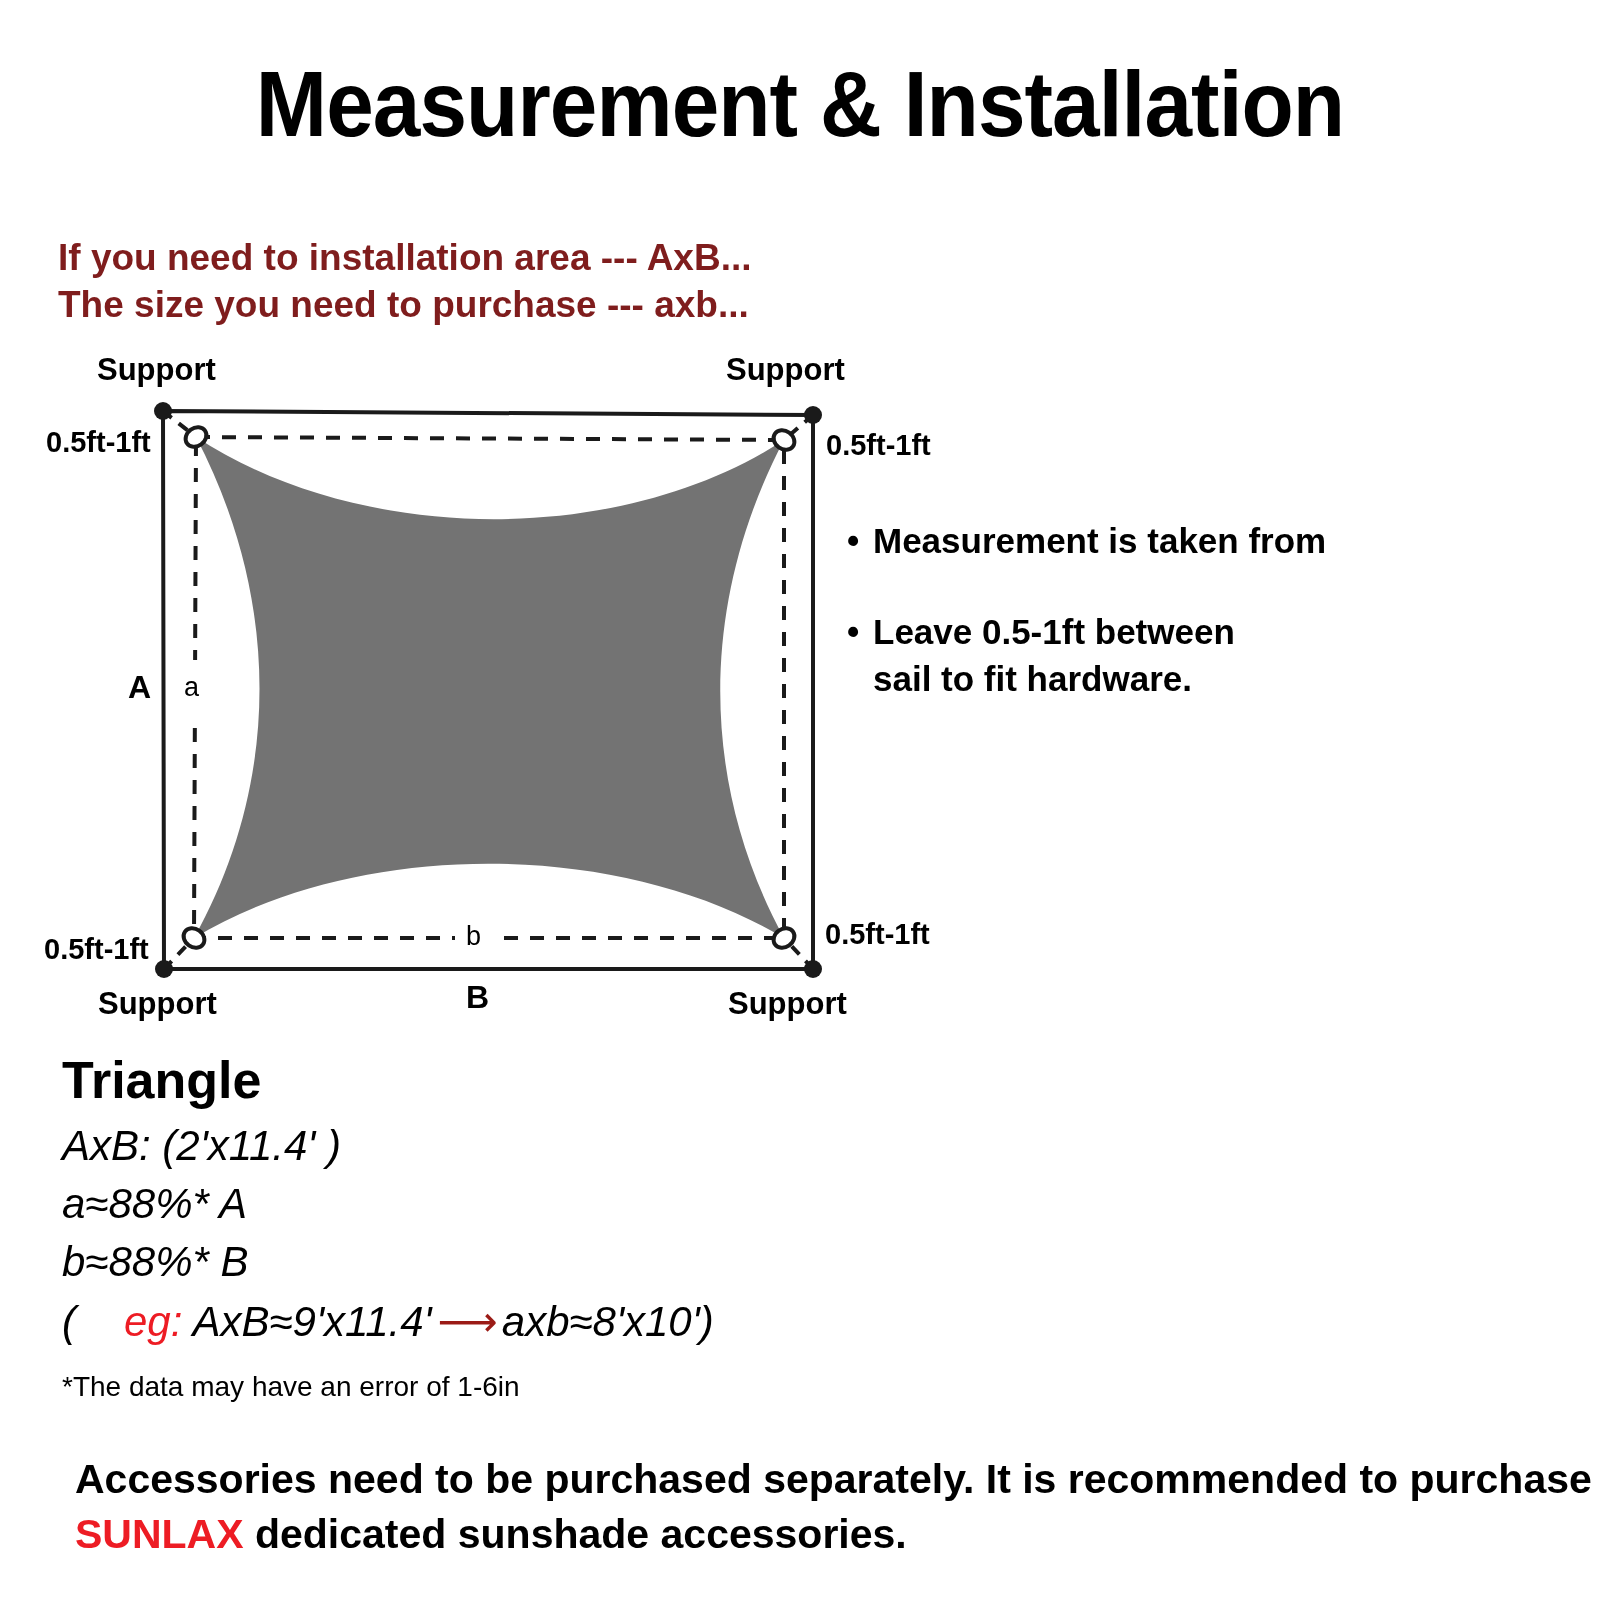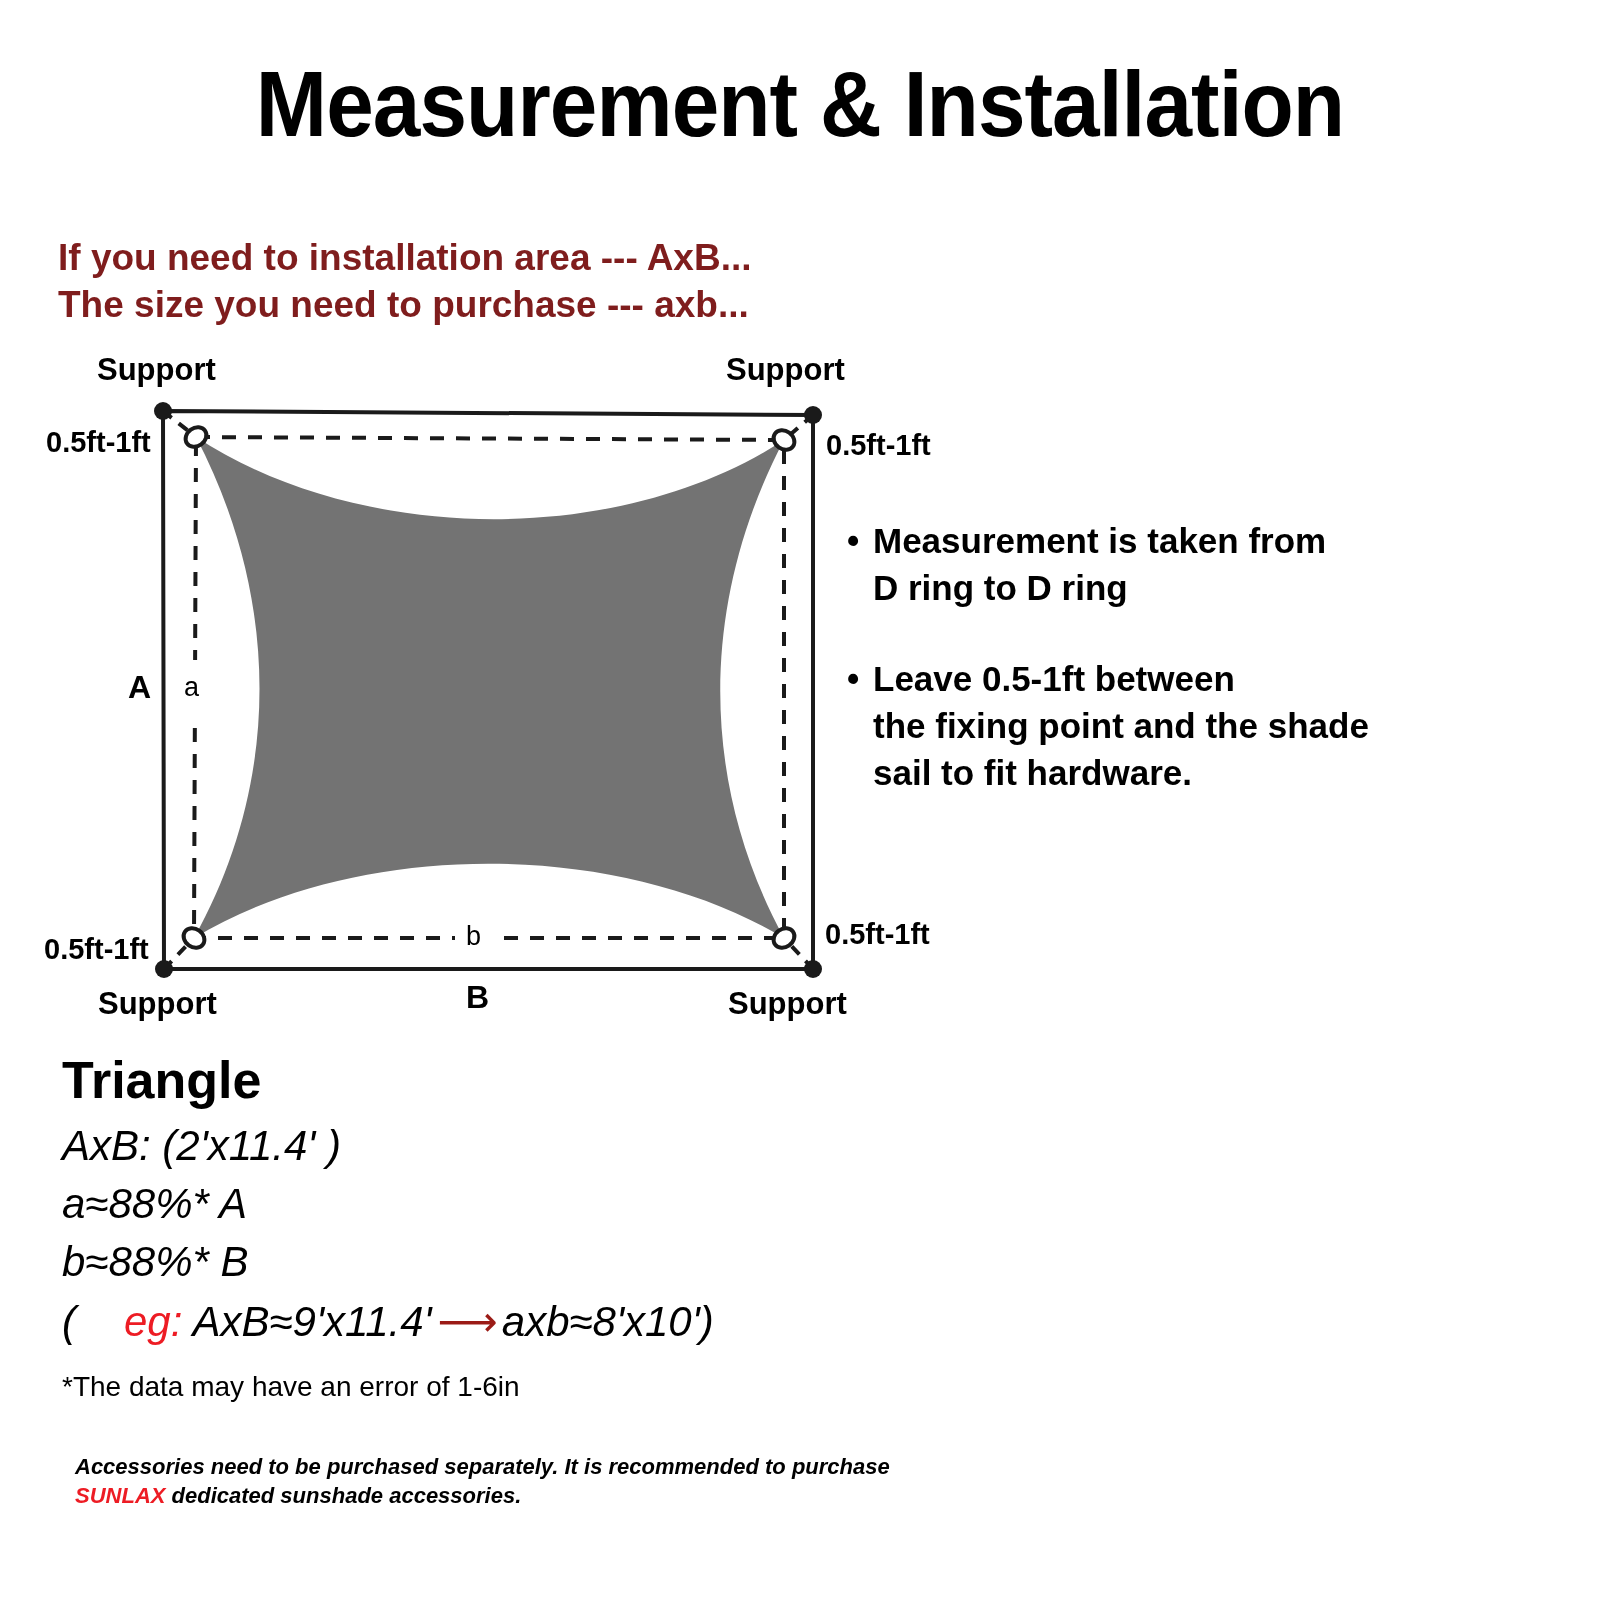--- a/index.html
+++ b/index.html
@@ -133,24 +133,23 @@
     margin-top: 18px;
     white-space: nowrap;
   }
 
   
   #footer {
     position: absolute;
     left: 75px;
     top: 1452px;
     width: 1500px;
-    font-size: 22px;
+    font-size: 41px;
     font-weight: bold;
     line-height: 1.34;
-    font-style: italic;
   }
   #footer .fl { display: block; white-space: nowrap; }
   #footer .brand { color: #ED1C24; }
 </style>
 </head>
 <body>
 
 <div class="page">
 
   <div id="title">Measurement &amp; Installation</div>
@@ -205,26 +204,24 @@
     <div class="dlabel cap-lbl" style="left:128px; top:331px;">A</div>
     <div class="dlabel low-lbl" style="left:184px; top:334px;">a</div>
     <div class="dlabel cap-lbl" style="left:466px; top:641px;">B</div>
     <div class="dlabel low-lbl" style="left:466px; top:583px;">b</div>
   </div>
 
   <div id="bullets">
     <div class="bullet">
       <span class="dot">•</span>
       <span class="btxt">Measurement is taken from</span>
-      <span class="btxt">D ring to D ring</span>
     </div>
     <div class="bullet">
       <span class="dot">•</span>
       <span class="btxt">Leave 0.5-1ft between</span>
-      <span class="btxt">the fixing point and the shade</span>
       <span class="btxt">sail to fit hardware.</span>
     </div>
   </div>
 
   <div id="spec">
     <div class="heading">Triangle</div>
     <div class="ital">AxB: (2'x11.4' )</div>
     <div class="ital">a≈88%* A</div>
     <div class="ital">b≈88%* B</div>
     <div class="eg-line"><span>(</span><span class="eg-red">eg:</span><span> AxB≈9'x11.4'</span><span class="arrow">⟶</span><span>axb≈8'x10')</span></div>

